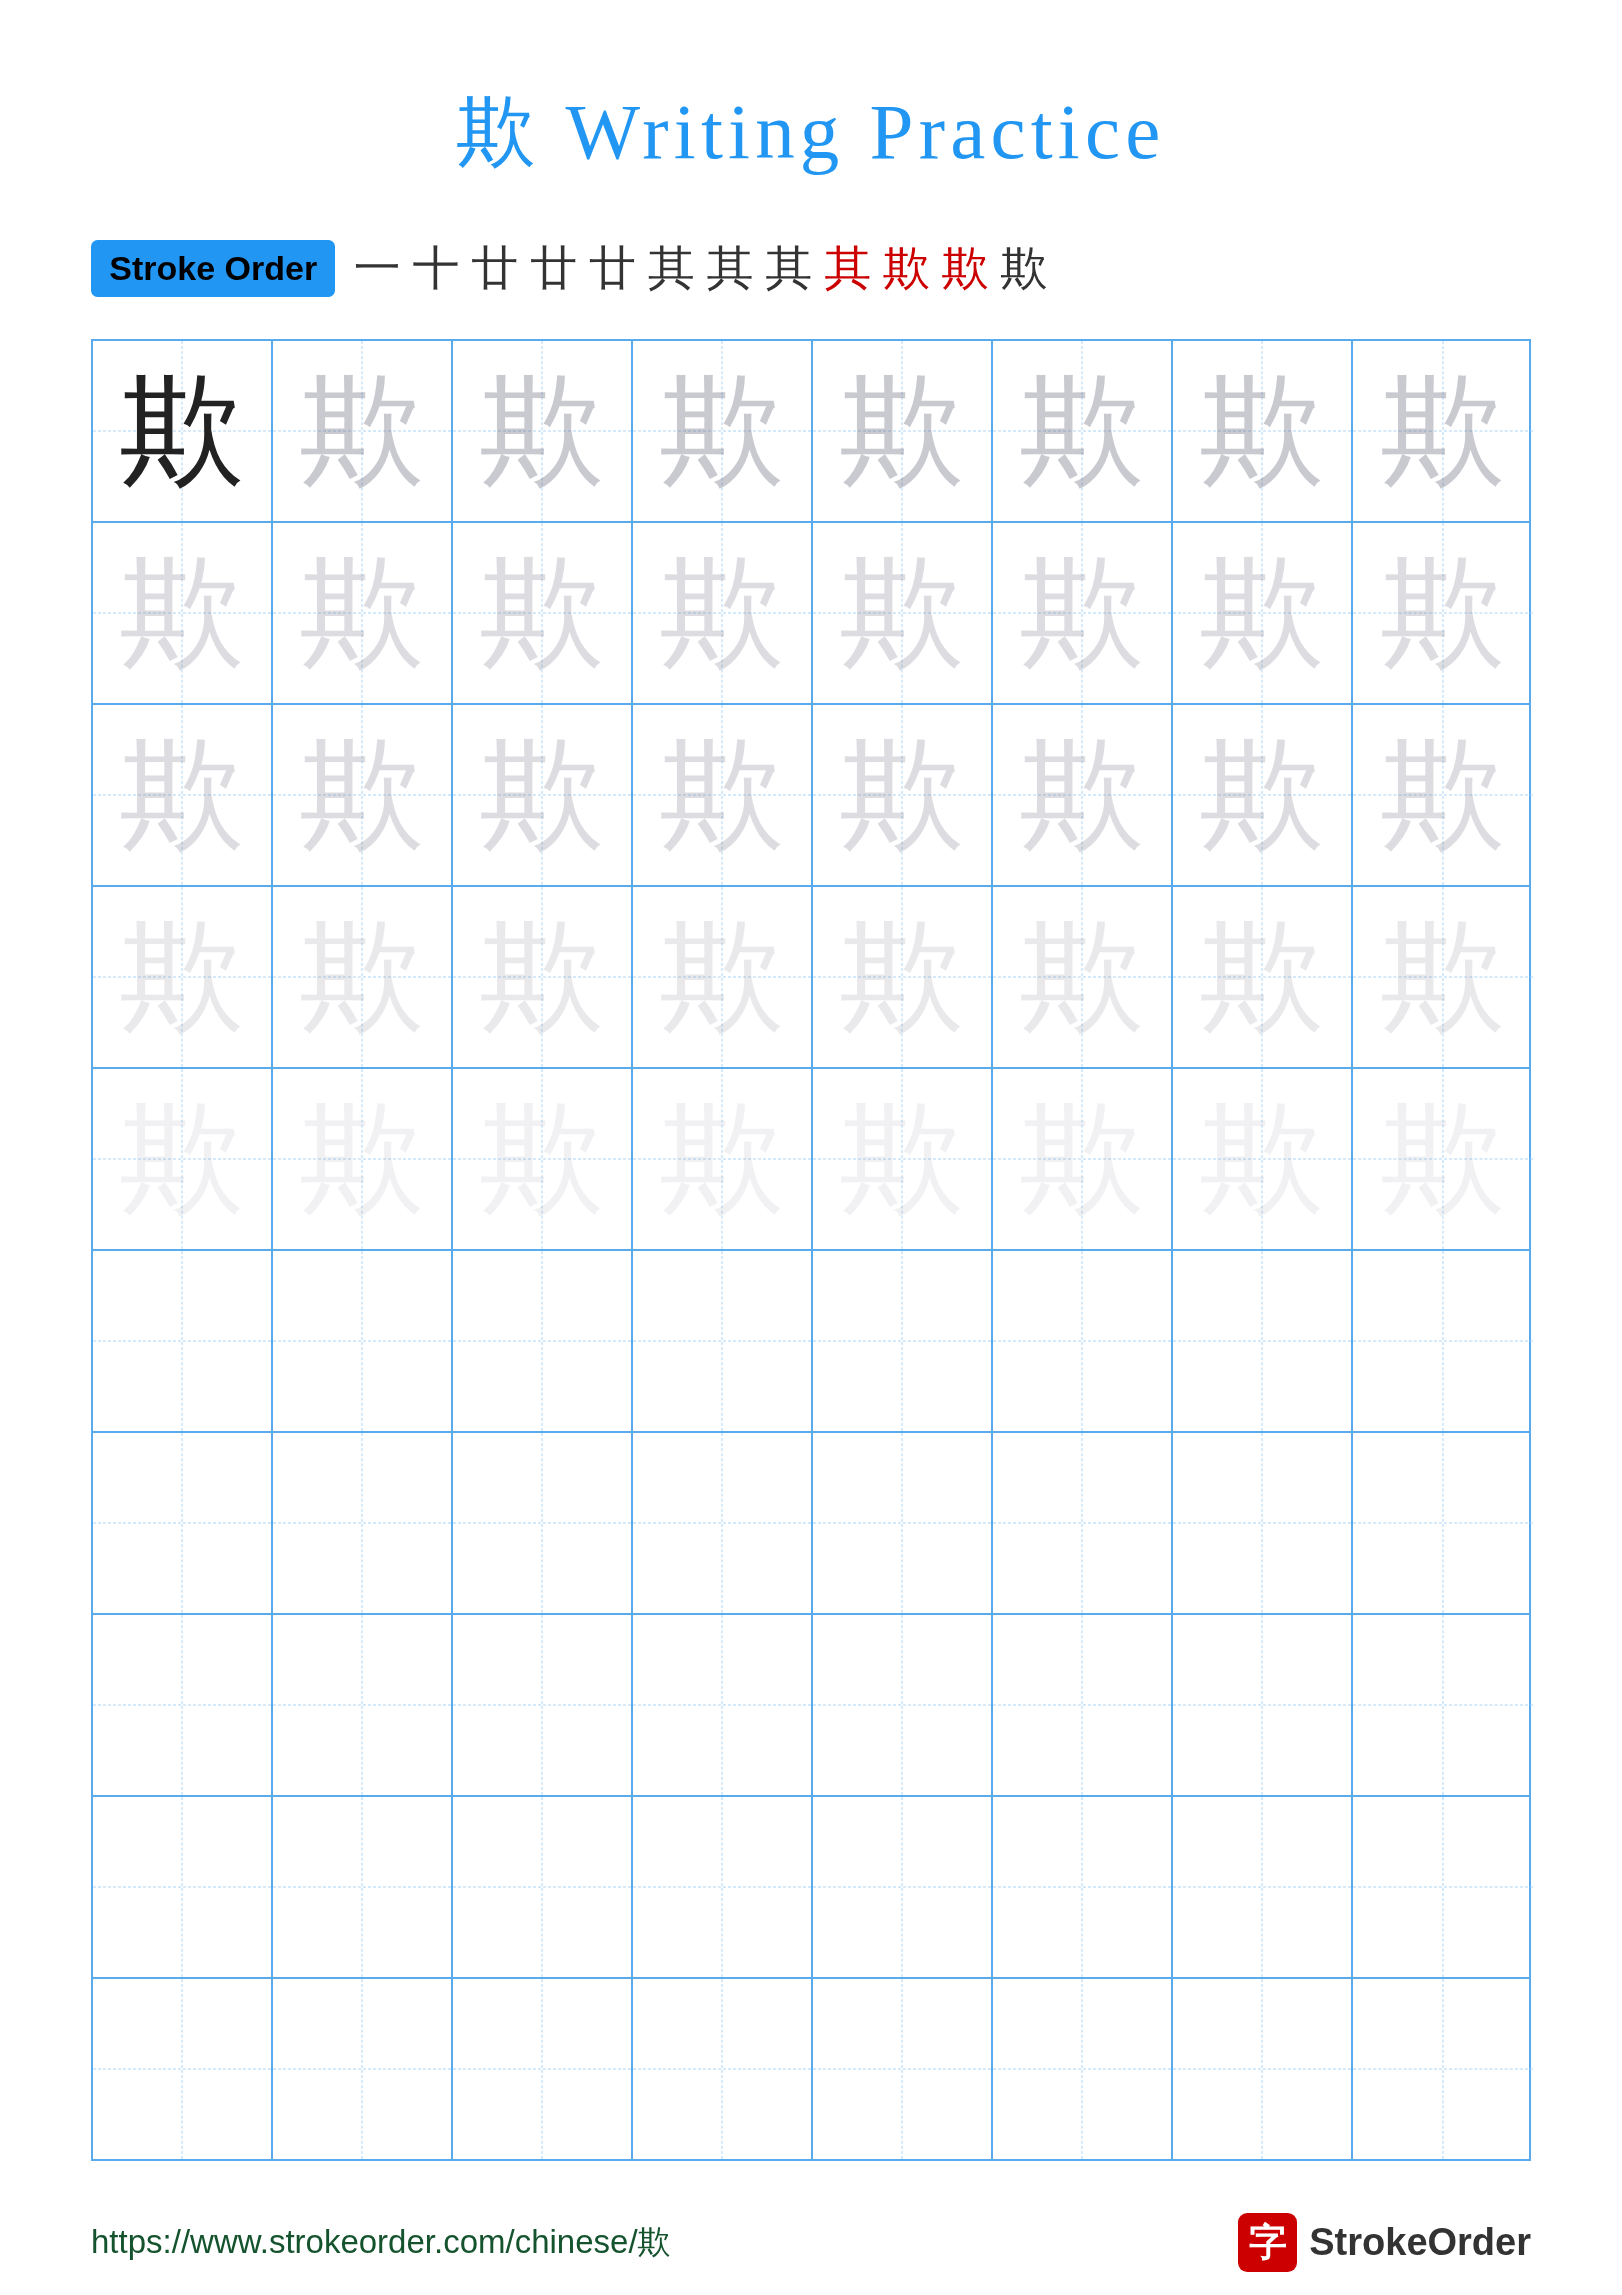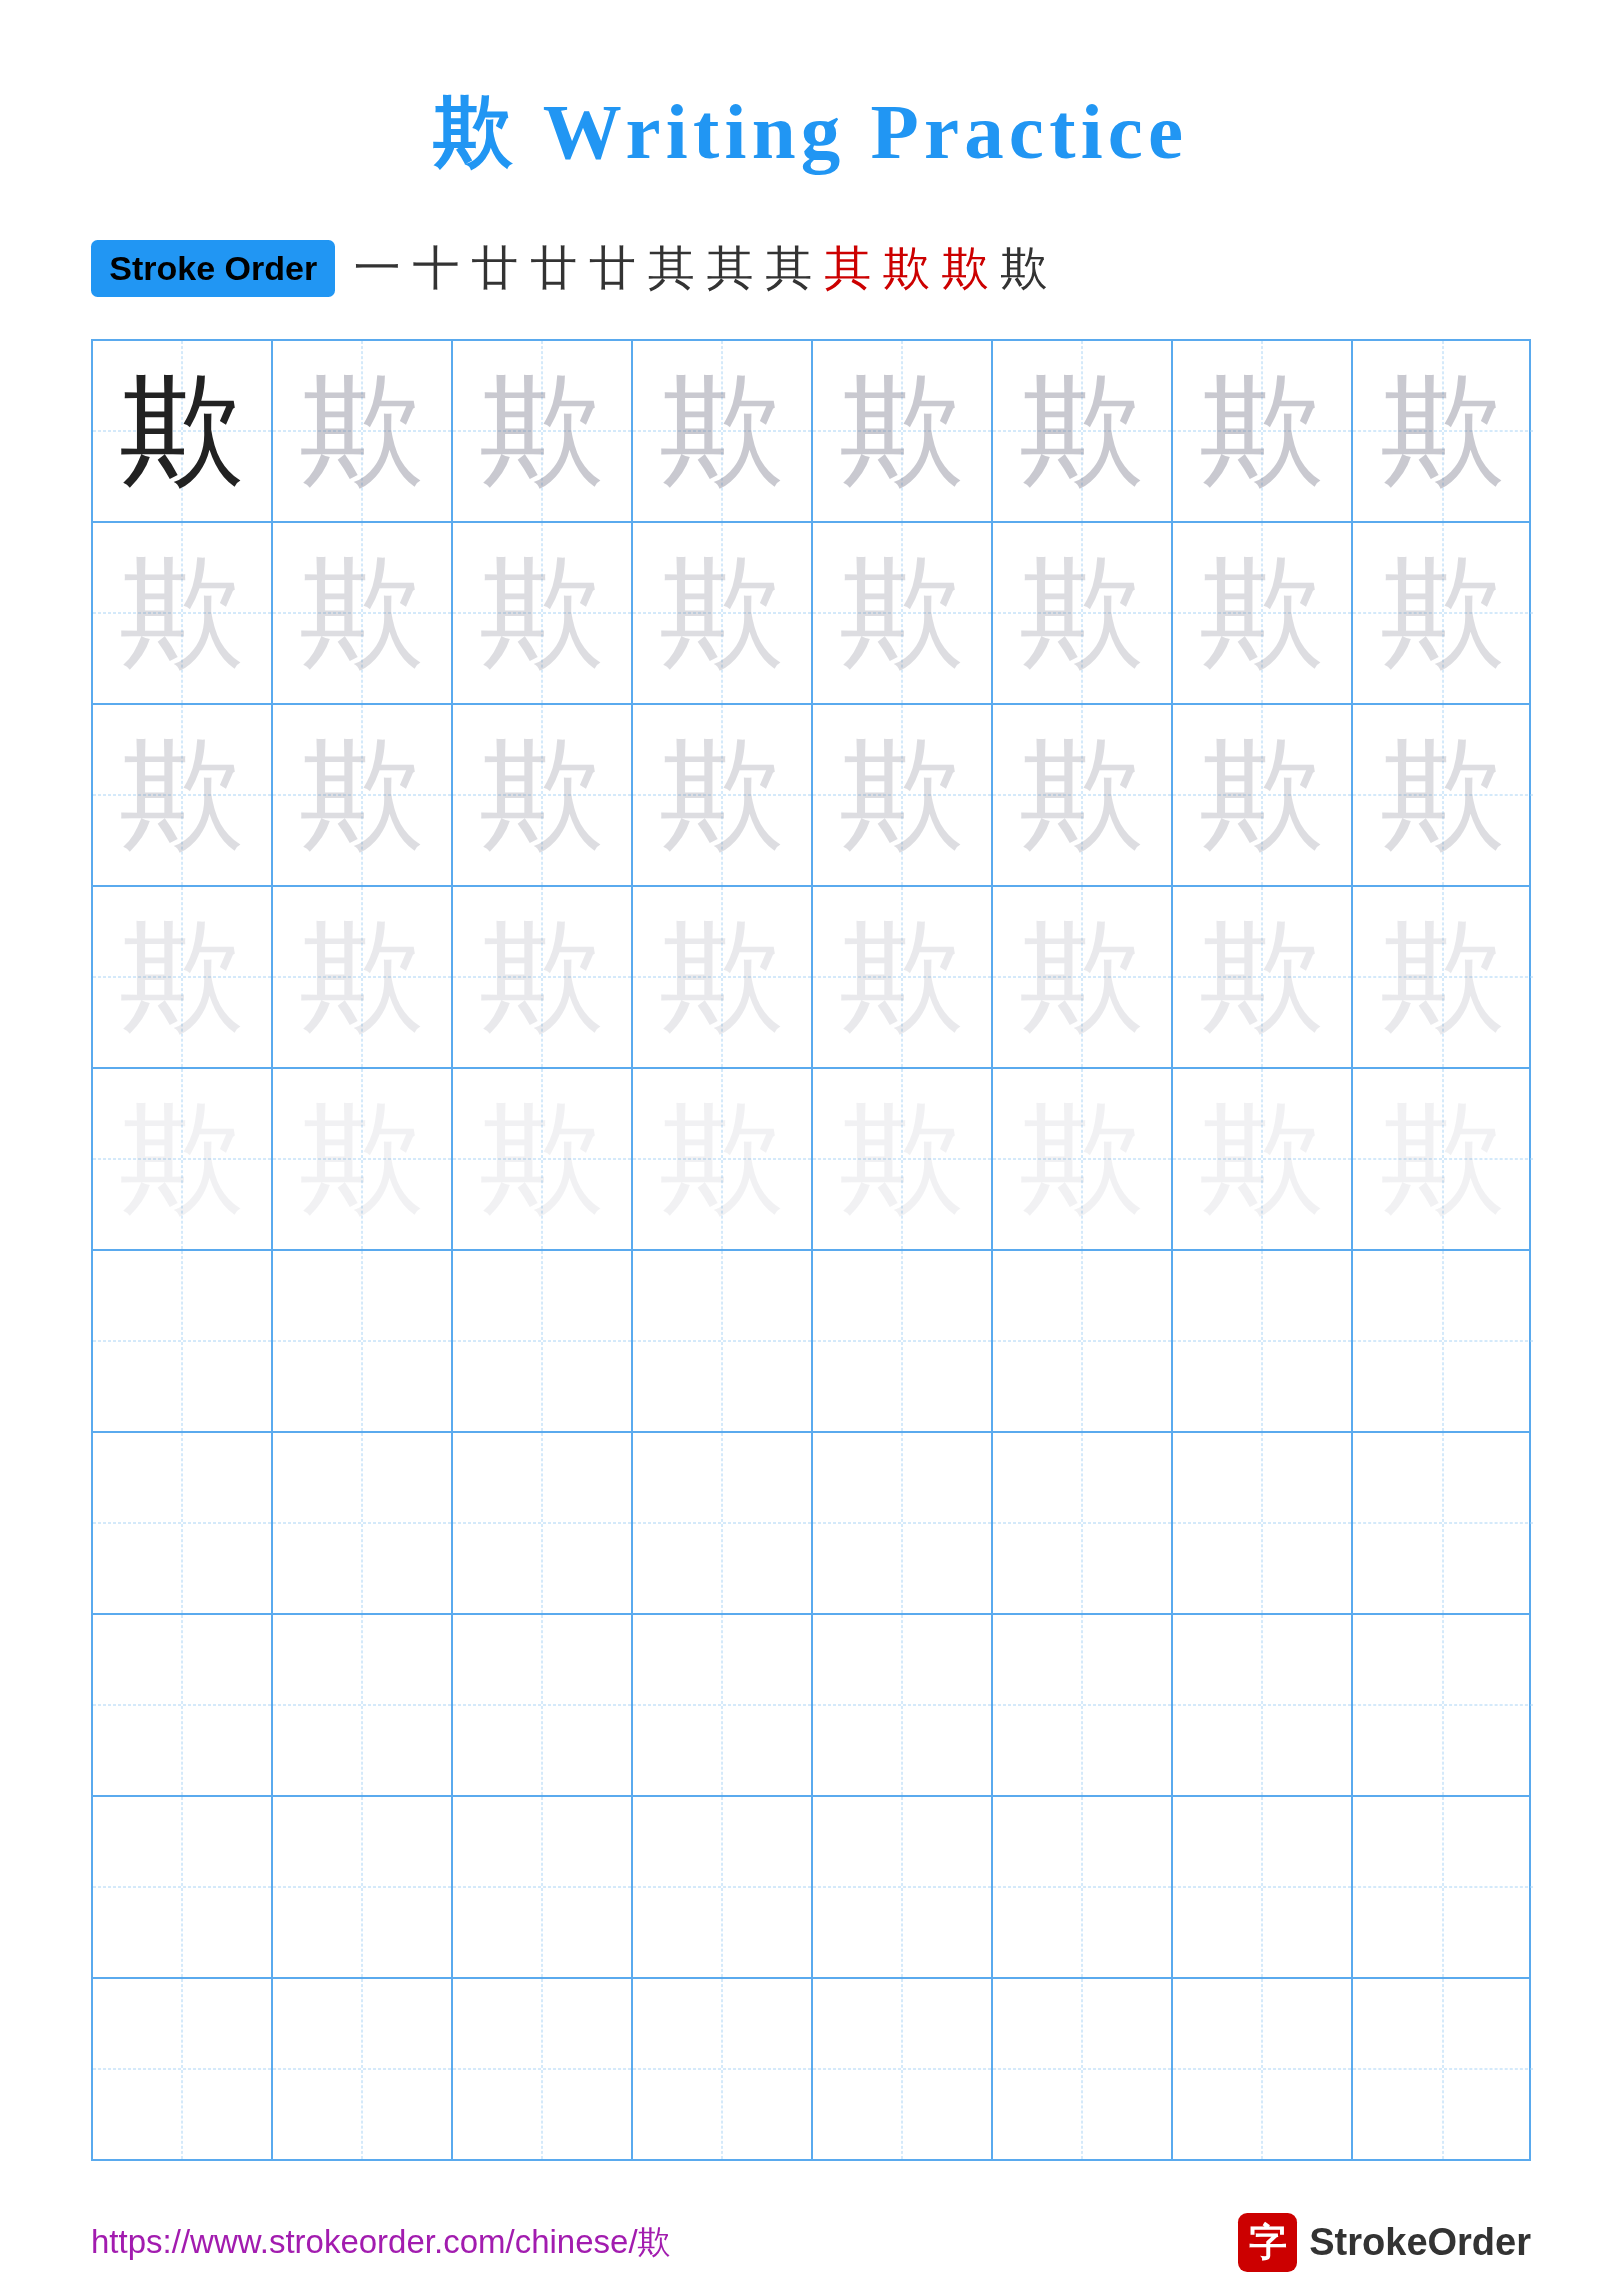--- a/index.html
+++ b/index.html
@@ -11,21 +11,21 @@
       min-height: 2295px;
       position: relative;
       display: flex;
       flex-direction: column;
       align-items: center;
     }
 
     .page-title {
       margin-top: 79px;
       font-size: 79px;
-      font-weight: bold;
+      font-weight: normal;
       color: #2196F3;
       letter-spacing: 5.2px;
     }
 
     .stroke-order-section {
       margin-top: 52px;
       display: flex;
       align-items: center;
       gap: 18.3px;
       width: 1440px;
@@ -116,21 +116,21 @@
     .footer {
       margin-top: 52px;
       width: 1440px;
       display: flex;
       justify-content: space-between;
       align-items: center;
     }
 
     .footer-url {
       font-size: 33px;
-      color: #a21caf;
+      color: #14532d;
       font-family: sans-serif;
     }
 
     .footer-logo {
       display: flex;
       align-items: center;
       gap: 11.8px;
     }
 
     .footer-logo-icon {

